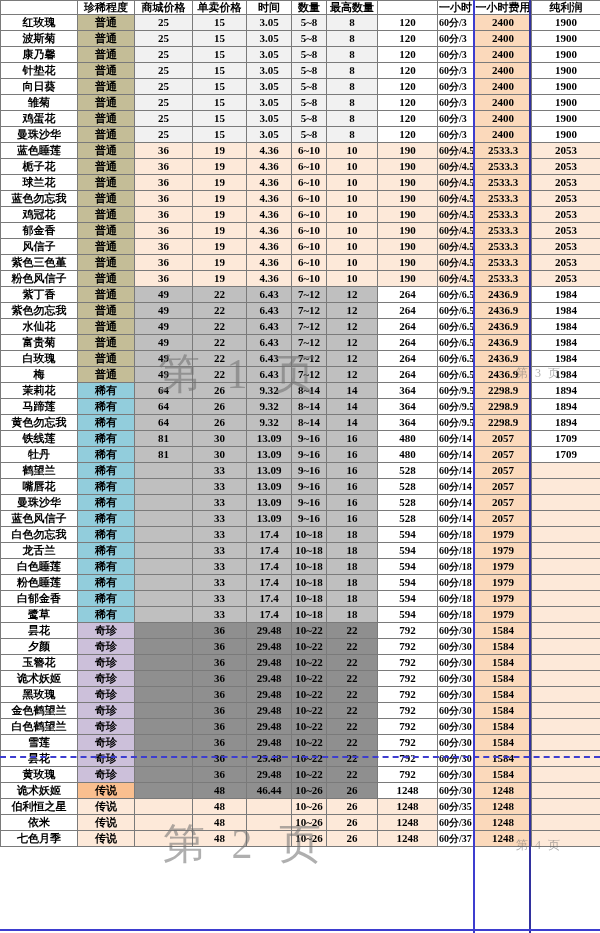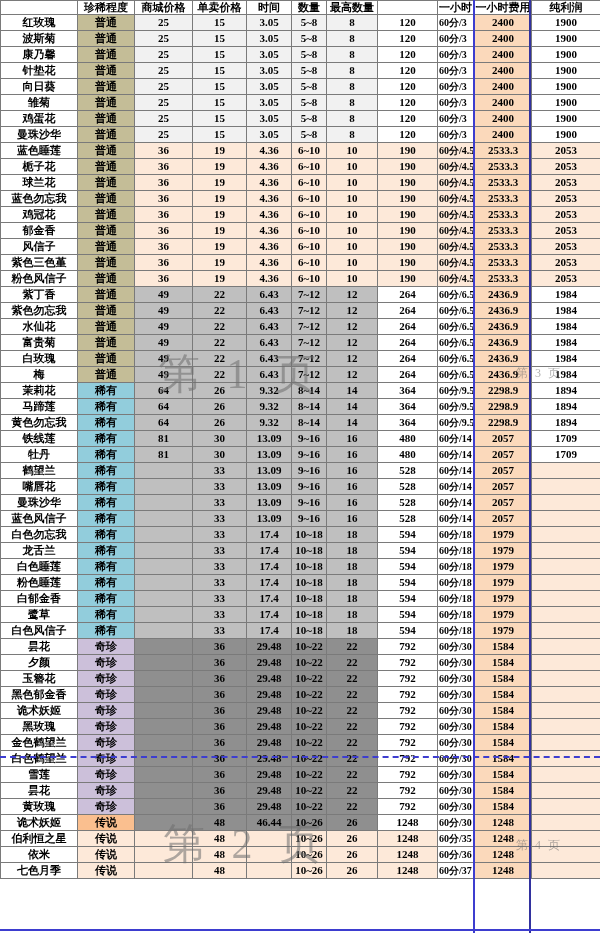--- a/index.html
+++ b/index.html
@@ -551,33 +551,20 @@
           <td style="background: rgb(191, 191, 191);">33</td>
           <td style="background: rgb(191, 191, 191);">17.4</td>
           <td style="background: rgb(191, 191, 191);">10~18</td>
           <td style="background: rgb(191, 191, 191);">18</td>
           <td style="background: rgb(255, 255, 255);">594</td>
           <td class="hour-cell" style="background: rgb(255, 255, 255);">60分/18</td>
           <td style="background: rgb(251, 217, 187);">1979</td>
           <td style="background: rgb(253, 233, 217);"></td>
         </tr>
         <tr>
-          <td class="name-cell">白色风信子</td>
-          <td style="background: rgb(146, 205, 220);">稀有</td>
-          <td style="background: rgb(191, 191, 191);"></td>
-          <td style="background: rgb(191, 191, 191);">33</td>
-          <td style="background: rgb(191, 191, 191);">17.4</td>
-          <td style="background: rgb(191, 191, 191);">10~18</td>
-          <td style="background: rgb(191, 191, 191);">18</td>
-          <td style="background: rgb(255, 255, 255);">594</td>
-          <td class="hour-cell" style="background: rgb(255, 255, 255);">60分/18</td>
-          <td style="background: rgb(251, 217, 187);">1979</td>
-          <td style="background: rgb(253, 233, 217);"></td>
-        </tr>
-        <tr>
           <td class="name-cell">昙花</td>
           <td style="background: rgb(204, 192, 218);">奇珍</td>
           <td style="background: rgb(143, 143, 143);"></td>
           <td style="background: rgb(143, 143, 143);">36</td>
           <td style="background: rgb(143, 143, 143);">29.48</td>
           <td style="background: rgb(143, 143, 143);">10~22</td>
           <td style="background: rgb(143, 143, 143);">22</td>
           <td style="background: rgb(255, 255, 255);">792</td>
           <td class="hour-cell" style="background: rgb(255, 255, 255);">60分/30</td>
           <td style="background: rgb(251, 217, 187);">1584</td>
@@ -591,33 +578,20 @@
           <td style="background: rgb(143, 143, 143);">29.48</td>
           <td style="background: rgb(143, 143, 143);">10~22</td>
           <td style="background: rgb(143, 143, 143);">22</td>
           <td style="background: rgb(255, 255, 255);">792</td>
           <td class="hour-cell" style="background: rgb(255, 255, 255);">60分/30</td>
           <td style="background: rgb(251, 217, 187);">1584</td>
           <td style="background: rgb(253, 233, 217);"></td>
         </tr>
         <tr>
           <td class="name-cell">玉簪花</td>
-          <td style="background: rgb(204, 192, 218);">奇珍</td>
-          <td style="background: rgb(143, 143, 143);"></td>
-          <td style="background: rgb(143, 143, 143);">36</td>
-          <td style="background: rgb(143, 143, 143);">29.48</td>
-          <td style="background: rgb(143, 143, 143);">10~22</td>
-          <td style="background: rgb(143, 143, 143);">22</td>
-          <td style="background: rgb(255, 255, 255);">792</td>
-          <td class="hour-cell" style="background: rgb(255, 255, 255);">60分/30</td>
-          <td style="background: rgb(251, 217, 187);">1584</td>
-          <td style="background: rgb(253, 233, 217);"></td>
-        </tr>
-        <tr>
-          <td class="name-cell">黑色郁金香</td>
           <td style="background: rgb(204, 192, 218);">奇珍</td>
           <td style="background: rgb(143, 143, 143);"></td>
           <td style="background: rgb(143, 143, 143);">36</td>
           <td style="background: rgb(143, 143, 143);">29.48</td>
           <td style="background: rgb(143, 143, 143);">10~22</td>
           <td style="background: rgb(143, 143, 143);">22</td>
           <td style="background: rgb(255, 255, 255);">792</td>
           <td class="hour-cell" style="background: rgb(255, 255, 255);">60分/30</td>
           <td style="background: rgb(251, 217, 187);">1584</td>
           <td style="background: rgb(253, 233, 217);"></td>

